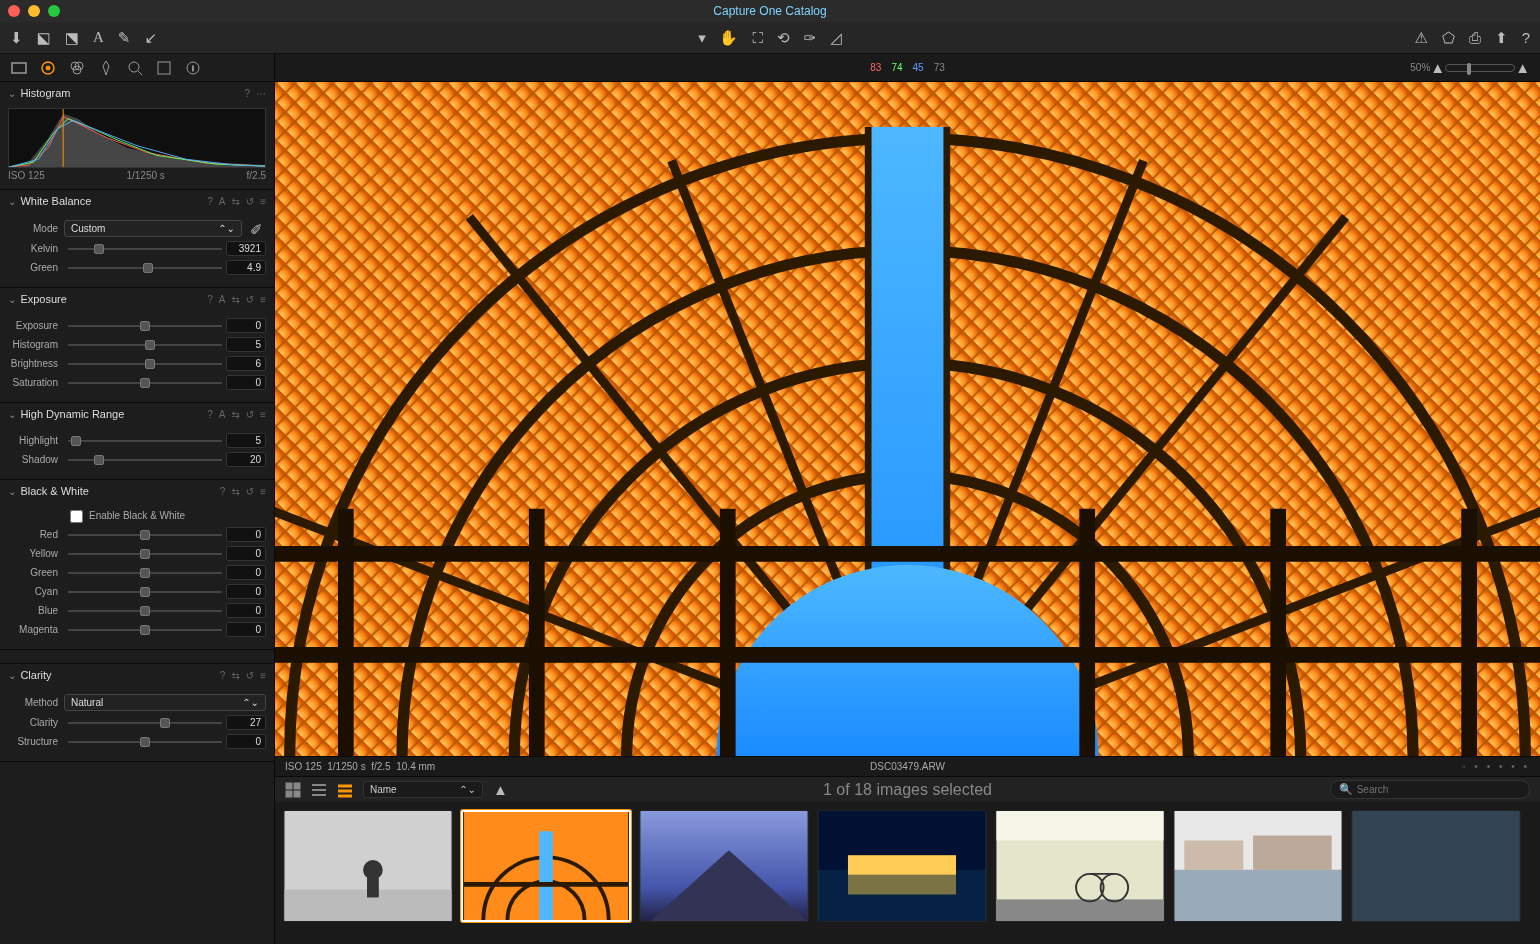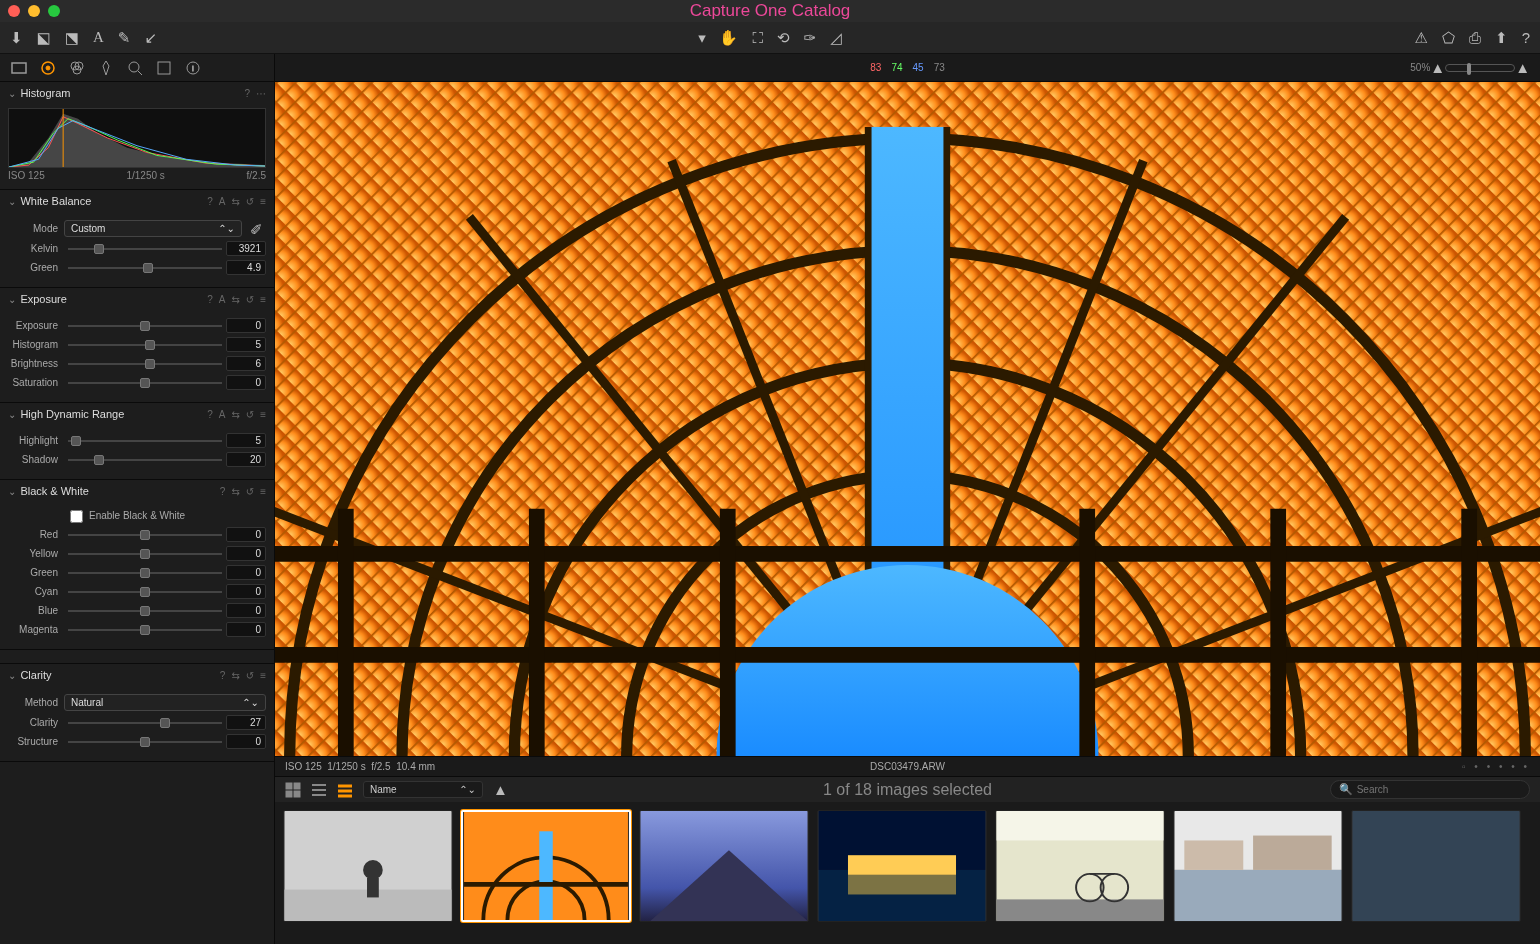--- a/index.html
+++ b/index.html
@@ -1,21 +1,21 @@
 <!DOCTYPE html>
 <html><head>
 <meta charset="utf-8">
 <style>
 * { margin: 0; padding: 0; box-sizing: border-box; font-family: -apple-system, "Helvetica Neue", Arial, sans-serif; }
 html, body { width: 1540px; height: 944px; background: #1a1a1a; color: #ccc; overflow: hidden; font-size: 11px; }
 .titlebar { height: 22px; background: #2b2b2b; display: flex; align-items: center; padding: 0 8px; position: relative; }
 .traffic-lights { display: flex; gap: 8px; }
 .tl { width: 12px; height: 12px; border-radius: 50%; }
 .tl.close { background: #ff5f56; } .tl.min { background: #ffbd2e; } .tl.zoom { background: #27c93f; }
-.titlebar .title { position: absolute; left: 50%; transform: translateX(-50%); font-size: 17px; color: #ec4899; }
+.titlebar .title { position: absolute; left: 50%; transform: translateX(-50%); font-size: 12px; color: #7dd3fc; }
 
 .toolbar { height: 32px; background: #262626; display: flex; align-items: center; padding: 0 10px; border-bottom: 1px solid #111; }
 .toolbar .left, .toolbar .center, .toolbar .right { display: flex; align-items: center; gap: 14px; }
 .toolbar .center { position: absolute; left: 50%; transform: translateX(-50%); }
 .toolbar .right { margin-left: auto; }
 .glyph { font-size: 15px; color: #bbb; cursor: pointer; }
 
 .main { display: flex; height: calc(944px - 54px); }
 .sidebar { width: 275px; background: #1d1d1d; border-right: 1px solid #0a0a0a; display: flex; flex-direction: column; overflow: hidden; }
 

